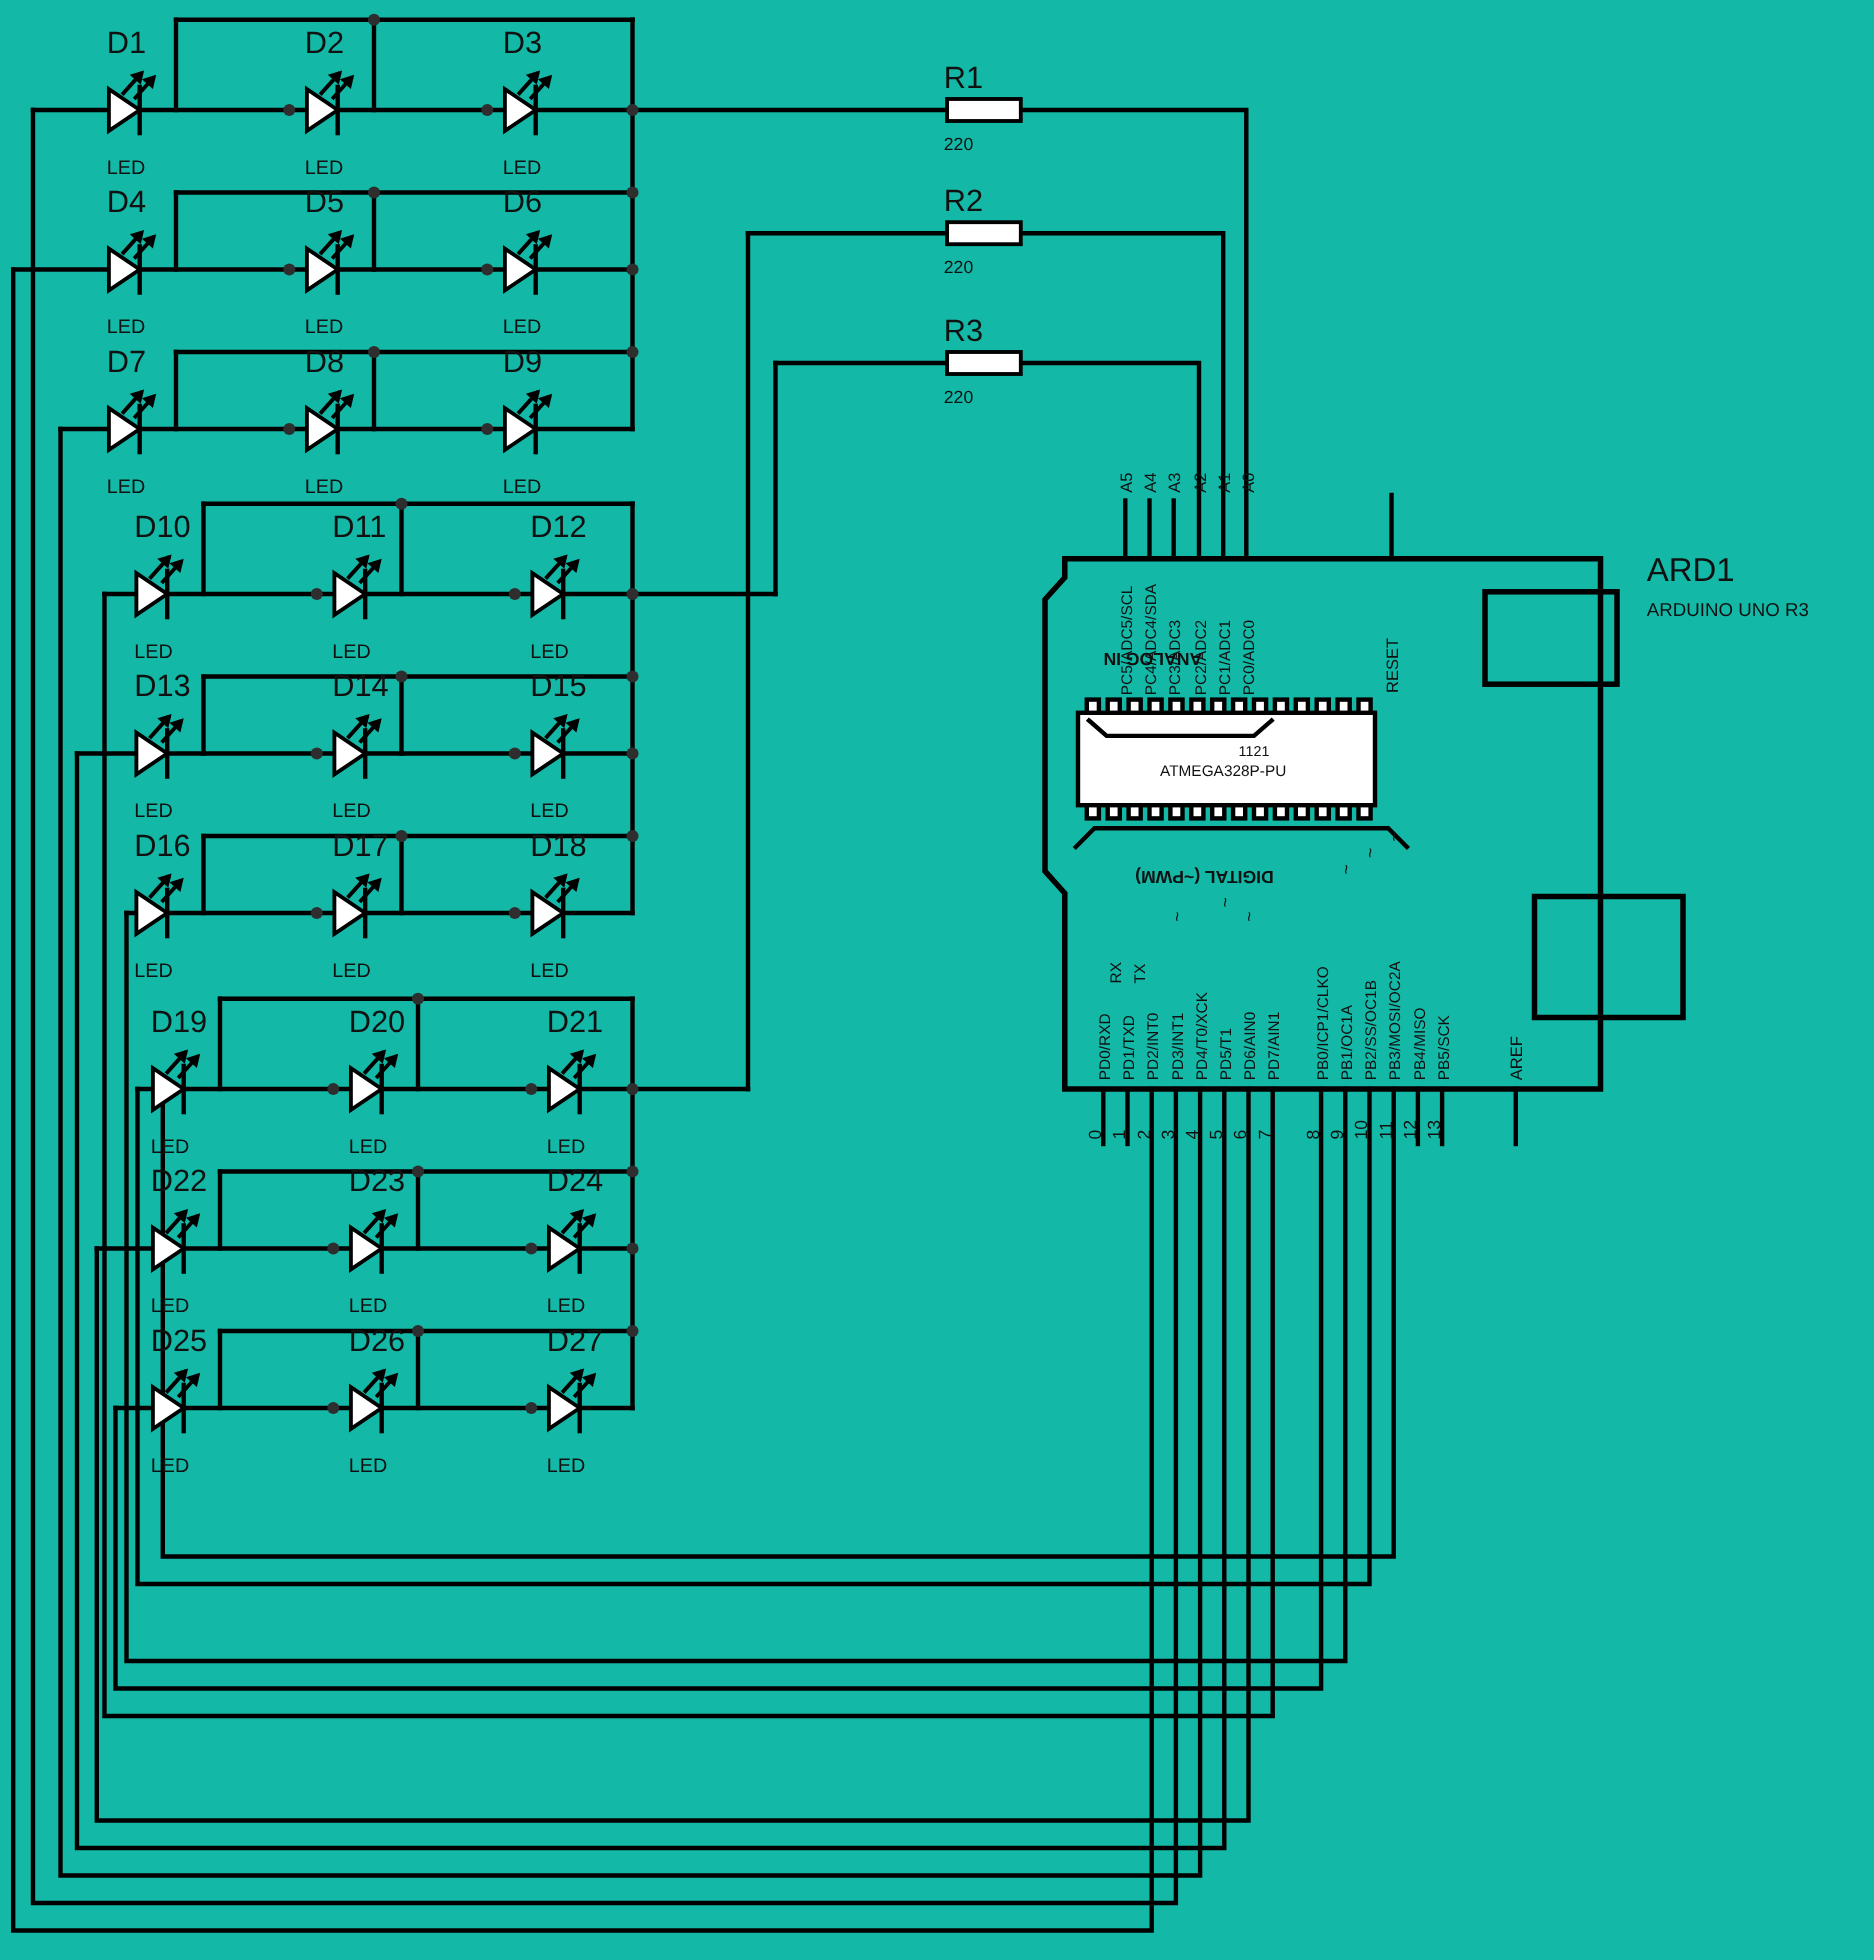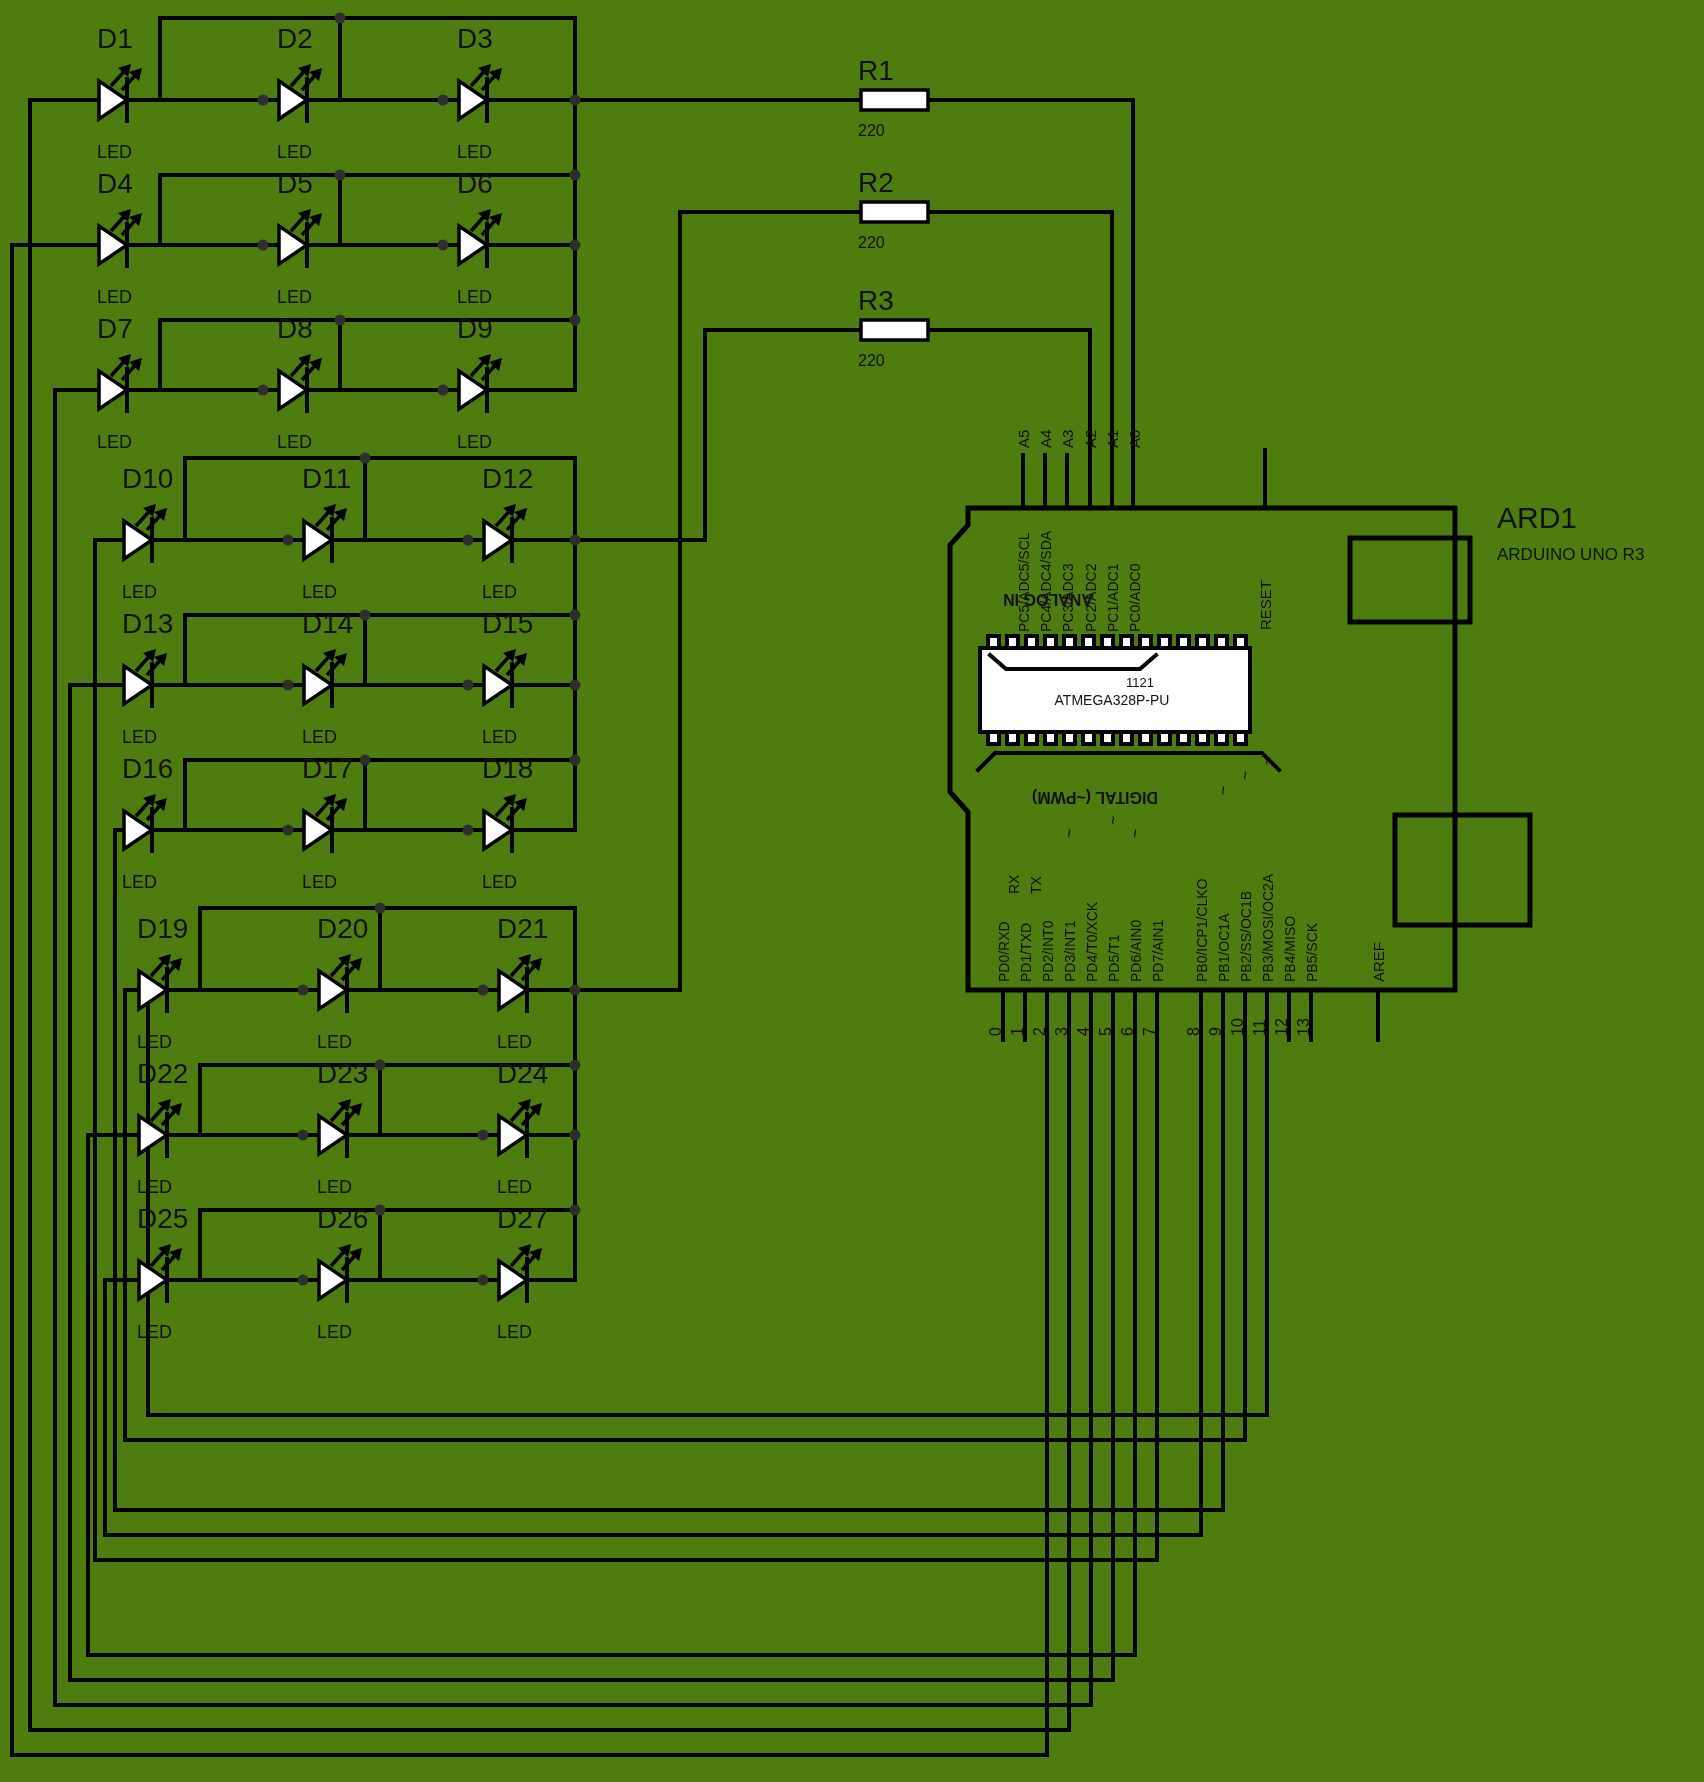--- a/index.html
+++ b/index.html
@@ -1,17 +1,17 @@
 <!DOCTYPE html>
 <html><head>
 <meta charset="utf-8">
 <style>
   html,body{margin:0;padding:0;background:#ffffff;}
   body{font-family:"Liberation Sans", sans-serif;}
-  #stage{width:1704px;height:1782px;position:relative;background:#4d7c0f;overflow:hidden;}
+  #stage{width:1704px;height:1782px;position:relative;background:#14b8a6;overflow:hidden;}
   svg text{fill:#111;}
   .wire{stroke:#000;stroke-width:4;fill:none;stroke-linecap:square;}
   .sym{stroke:#000;stroke-width:3.5;fill:#fff;}
   .solid{fill:#000;stroke:none;}
   .boxline{stroke:#000;stroke-width:5;fill:none;}
   .chipline{stroke:#000;stroke-width:4;fill:#fff;}
 </style>
 </head>
 <body>
 

